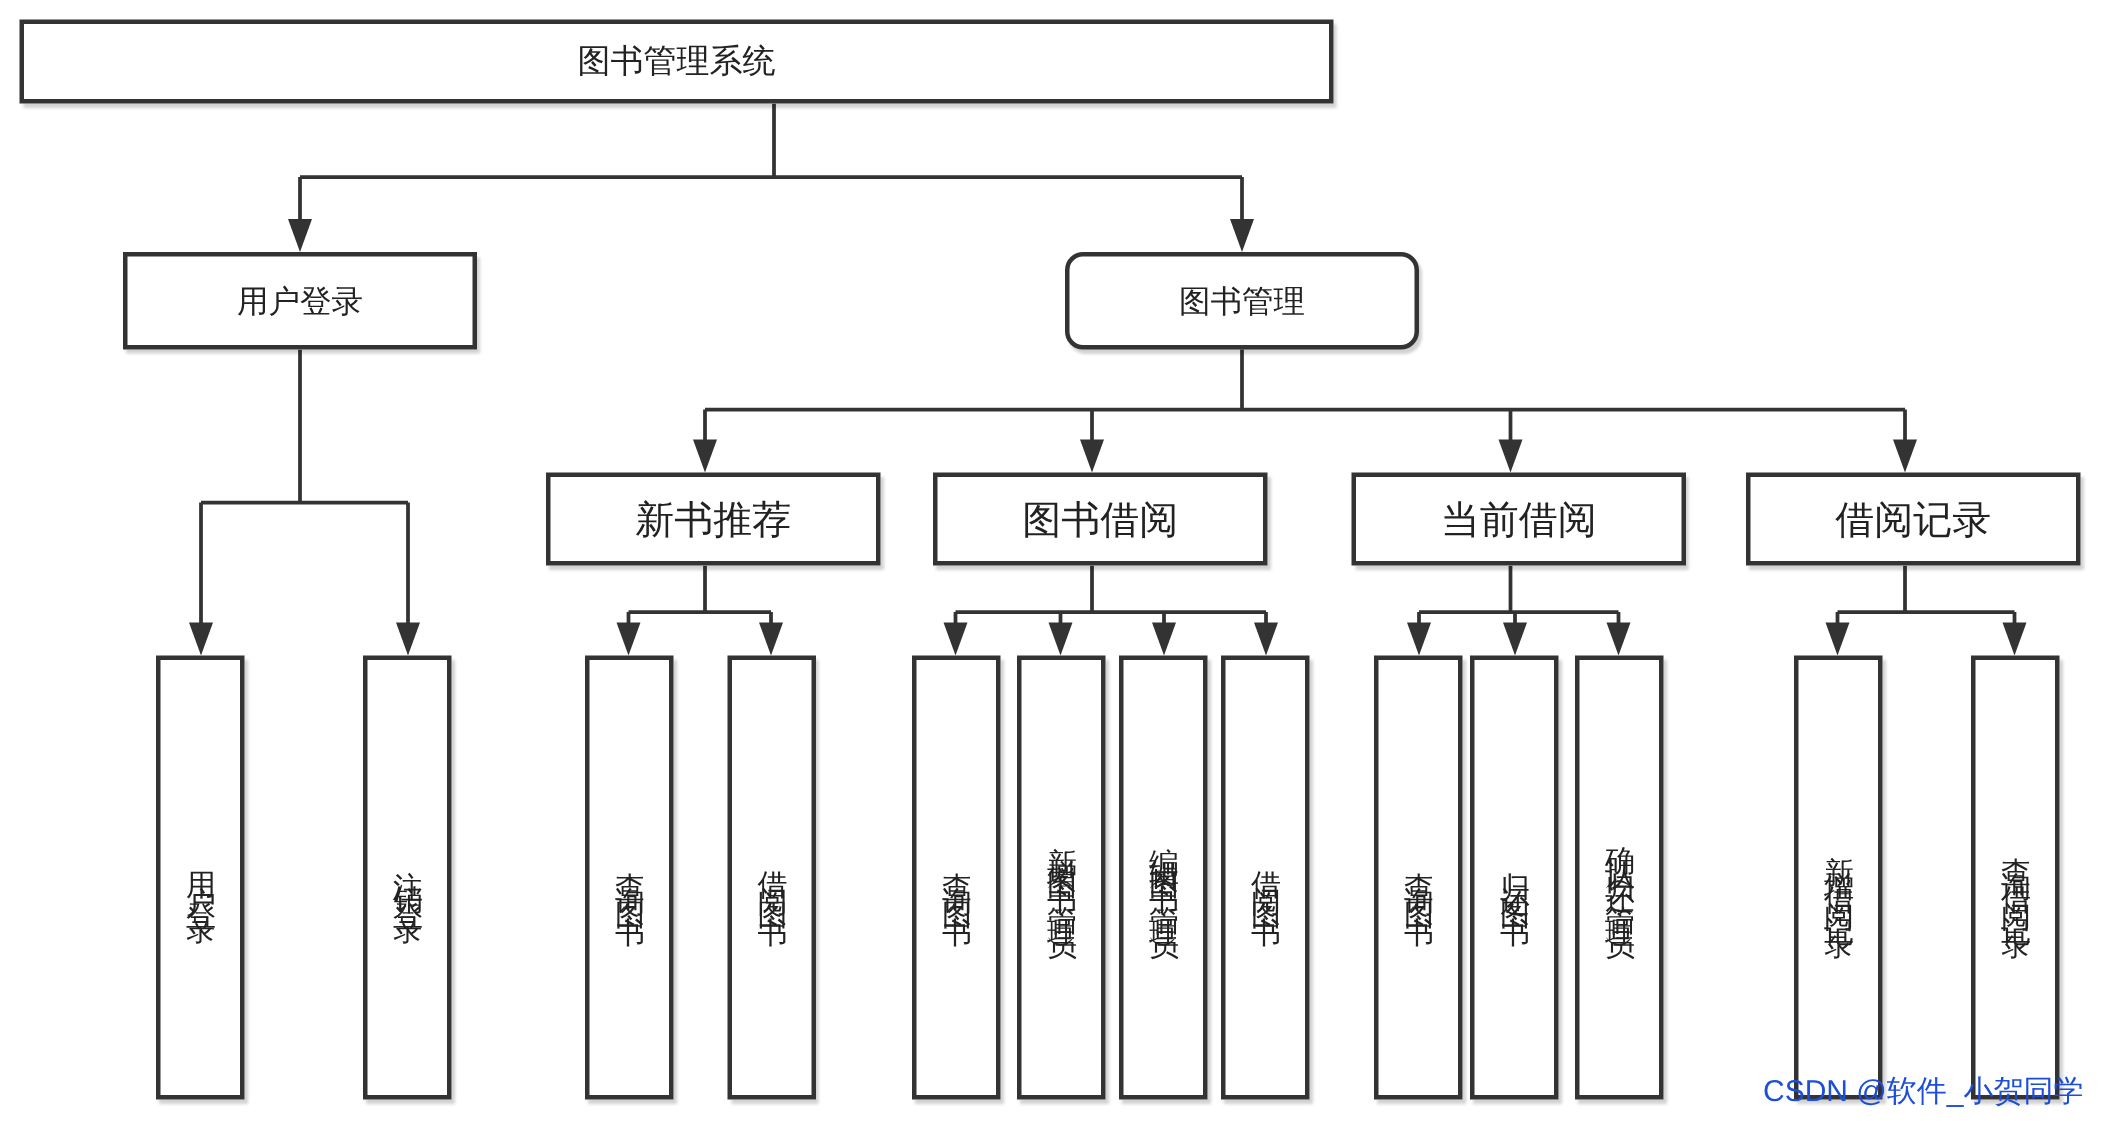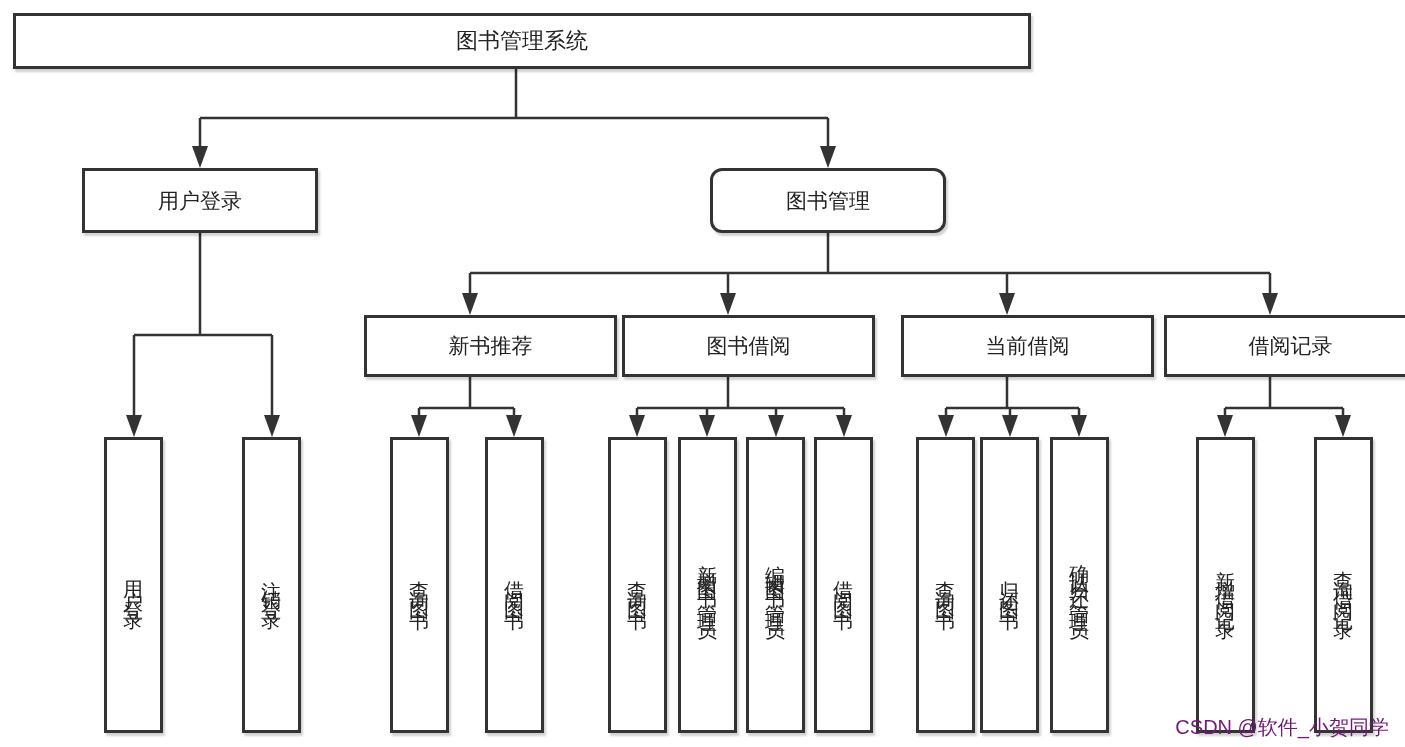--- a/index.html
+++ b/index.html
@@ -20,25 +20,25 @@
     position: absolute;
     box-sizing: border-box;
     border: 3px solid #333333;
     background: #ffffff;
     color: #222222;
     display: flex;
     align-items: center;
     justify-content: center;
     box-shadow: 2px 3px 2px rgba(0,0,0,0.18);
   }
-  .root  { left: 13px;  top: 13px;  width: 1018px; height: 56px; font-size: 22px; }
+  .root  { left: 13px;  top: 13px;  width: 876px; height: 56px; font-size: 22px; }
   .lvl2  { top: 168px; width: 236px; height: 65px; font-size: 21px; }
   .lvl2.user { left: 82px; }
   .lvl2.mgmt { left: 710px; border-radius: 12px; }
-  .mod   { top: 315px; width: 253px; height: 62px; font-size: 21px; }
+  .mod   { top: 315px; width: 223px; height: 62px; font-size: 26px; }
   .mod.m1 { left: 364px; }
   .mod.m2 { left: 622px; }
   .mod.m3 { left: 901px; }
   .mod.m4 { left: 1164px; }
   .leaf {
     top: 437px; width: 59px; height: 296px;
     font-size: 20px;
     writing-mode: vertical-rl;
     text-orientation: mixed;
     letter-spacing: 10px;
@@ -54,21 +54,21 @@
   .leaf.l8  { left: 814px; }
   .leaf.l9  { left: 916px; }
   .leaf.l10 { left: 980px; }
   .leaf.l11 { left: 1050px; letter-spacing: 8px; }
   .leaf.l12 { left: 1196px; }
   .leaf.l13 { left: 1314px; }
   .watermark {
     position: absolute;
     right: 16px;
     bottom: 6px;
-    color: #701a75;
+    color: #1d4ed8;
     font-size: 20px;
     white-space: nowrap;
     z-index: 5;
   }
   line, path { stroke: #333333; stroke-width: 2.5; fill: none; }
   polygon { fill: #333333; stroke: none; }
 </style>
 </head>
 <body>
 

